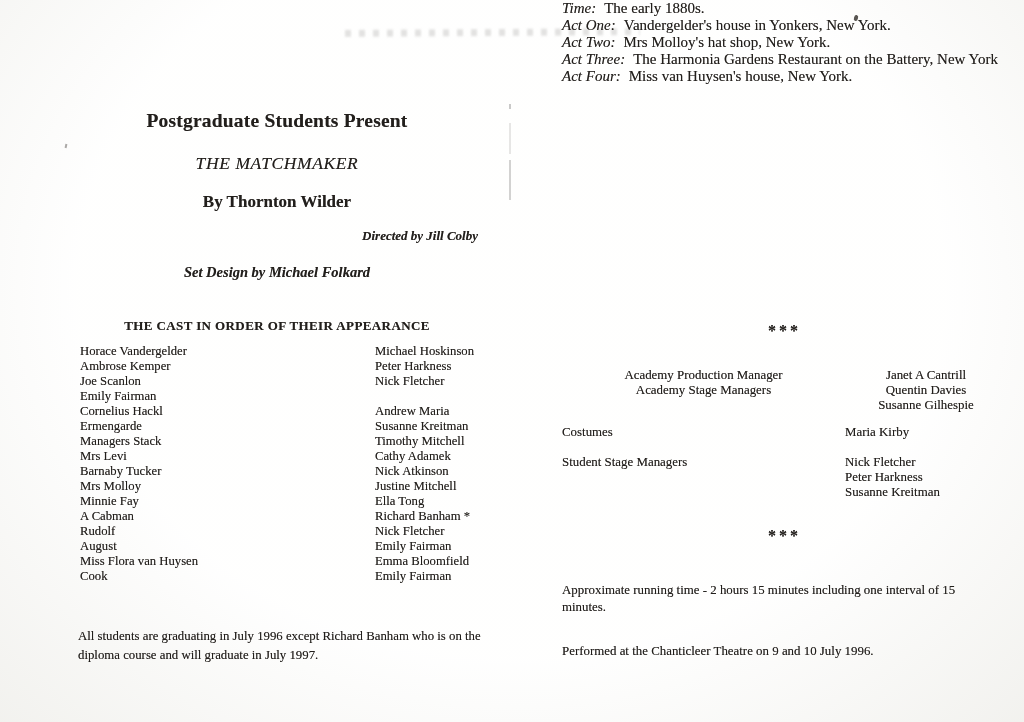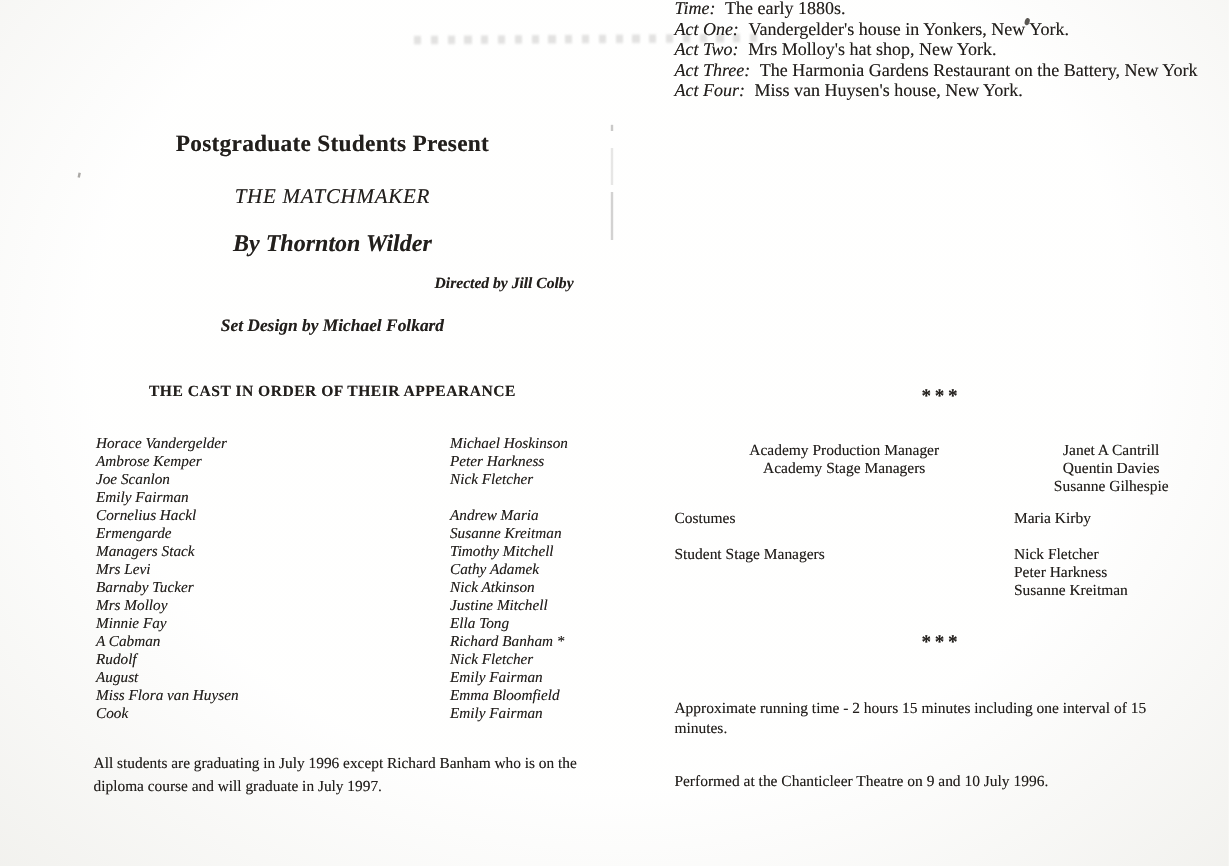--- a/index.html
+++ b/index.html
@@ -46,28 +46,28 @@
     background: rgba(70,66,62,.45); transform: rotate(12deg);
   }
 
   
   .masthead {
     position: absolute; left: 76px; top: 0; width: 402px; text-align: center;
   }
   .masthead > div { position: absolute; left: 0; right: 0; }
   .presenter   { top: 110px; font-size: 19.5px; font-weight: bold; letter-spacing: .2px; }
   .play-title  { top: 153px; font-size: 17.5px; font-style: italic; letter-spacing: .6px; }
-  .author      { top: 192px; font-size: 20px; font-weight: bold; font-style: italic; }
+  .author      { top: 192px; font-size: 17px; font-weight: bold; }
   .director    { top: 228px; font-size: 13px; font-weight: bold; font-style: italic; text-align: right; }
   .set-design  { top: 264px; font-size: 14.5px; font-weight: bold; font-style: italic; }
   .cast-heading{ top: 318px; font-size: 13px;   font-weight: bold; letter-spacing: .4px; }
 
   .cast-list {
-    position: absolute; left: 80px; top: 362px; width: 428px;
-    font-size: 12.7px; line-height: 15px; font-style: italic;
+    position: absolute; left: 80px; top: 344px; width: 428px;
+    font-size: 12.7px; line-height: 15px;
   }
   .cast-row { display: flex; }
   .cast-role { flex: 0 0 295px; }
   .cast-actor { flex: 1; white-space: nowrap; }
 
   .footnote {
     position: absolute; left: 78px; top: 627px; width: 432px; margin: 0;
     font-size: 12.8px; line-height: 18.5px;
   }
 

